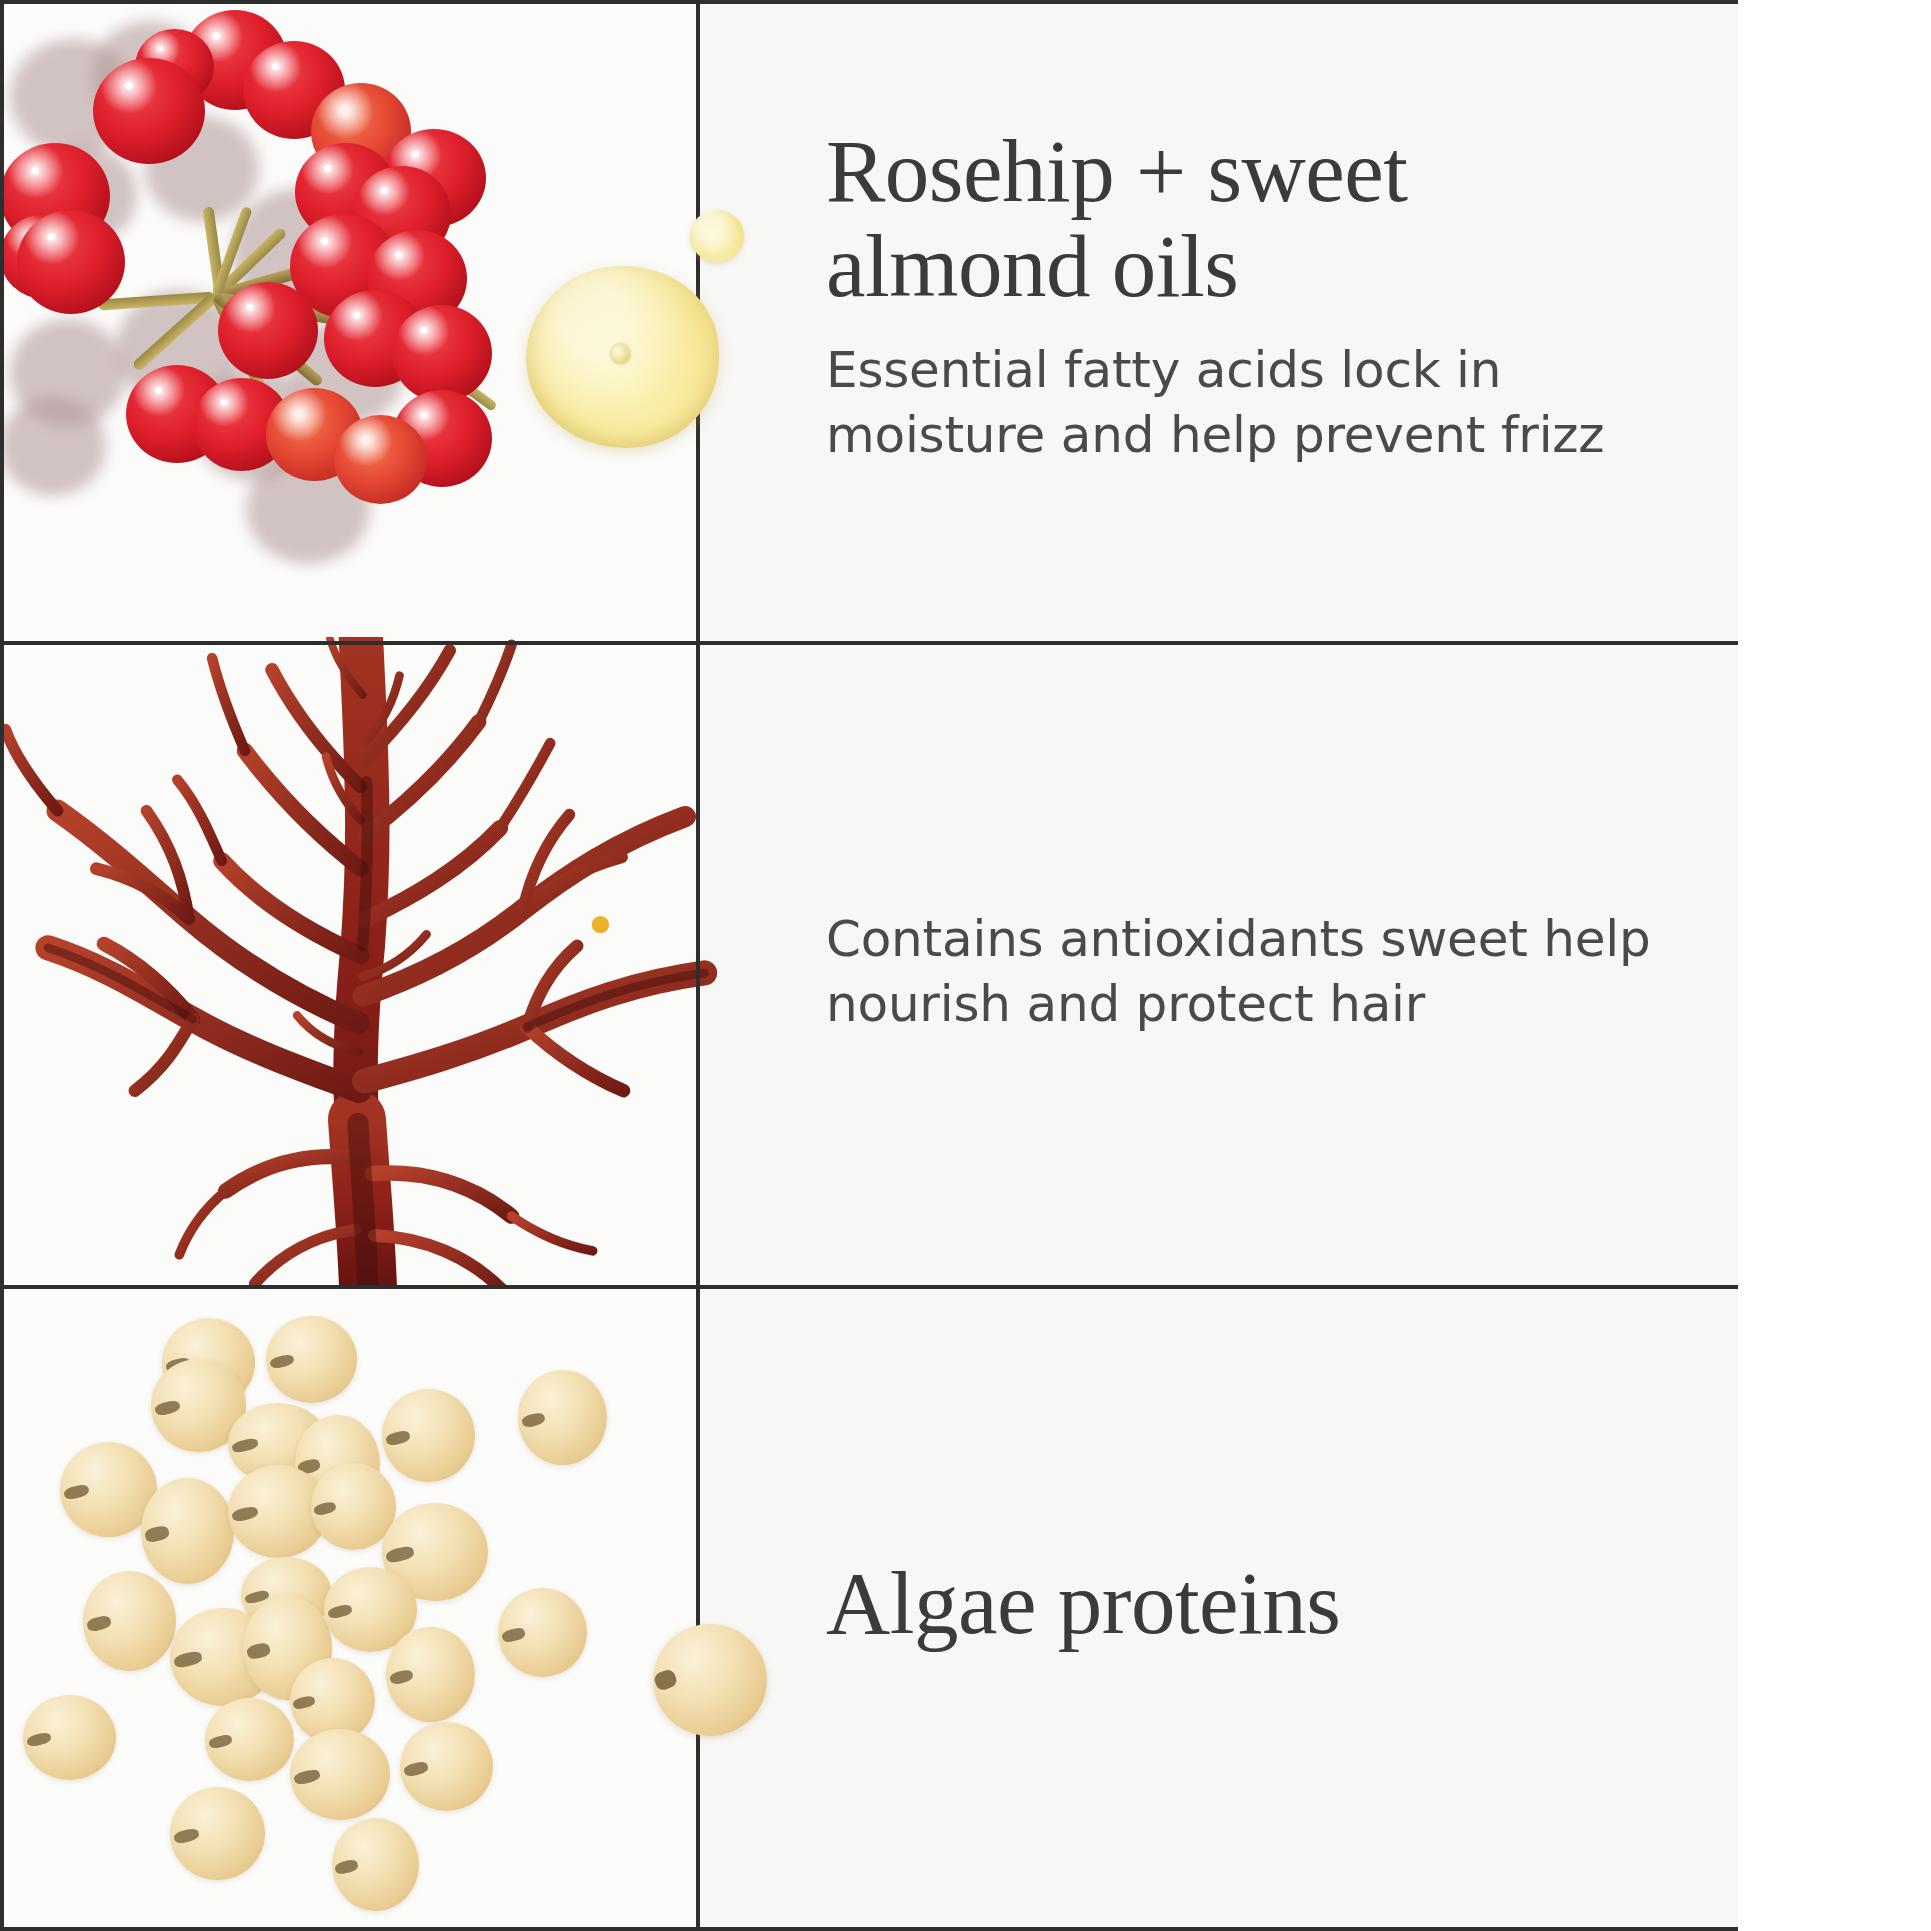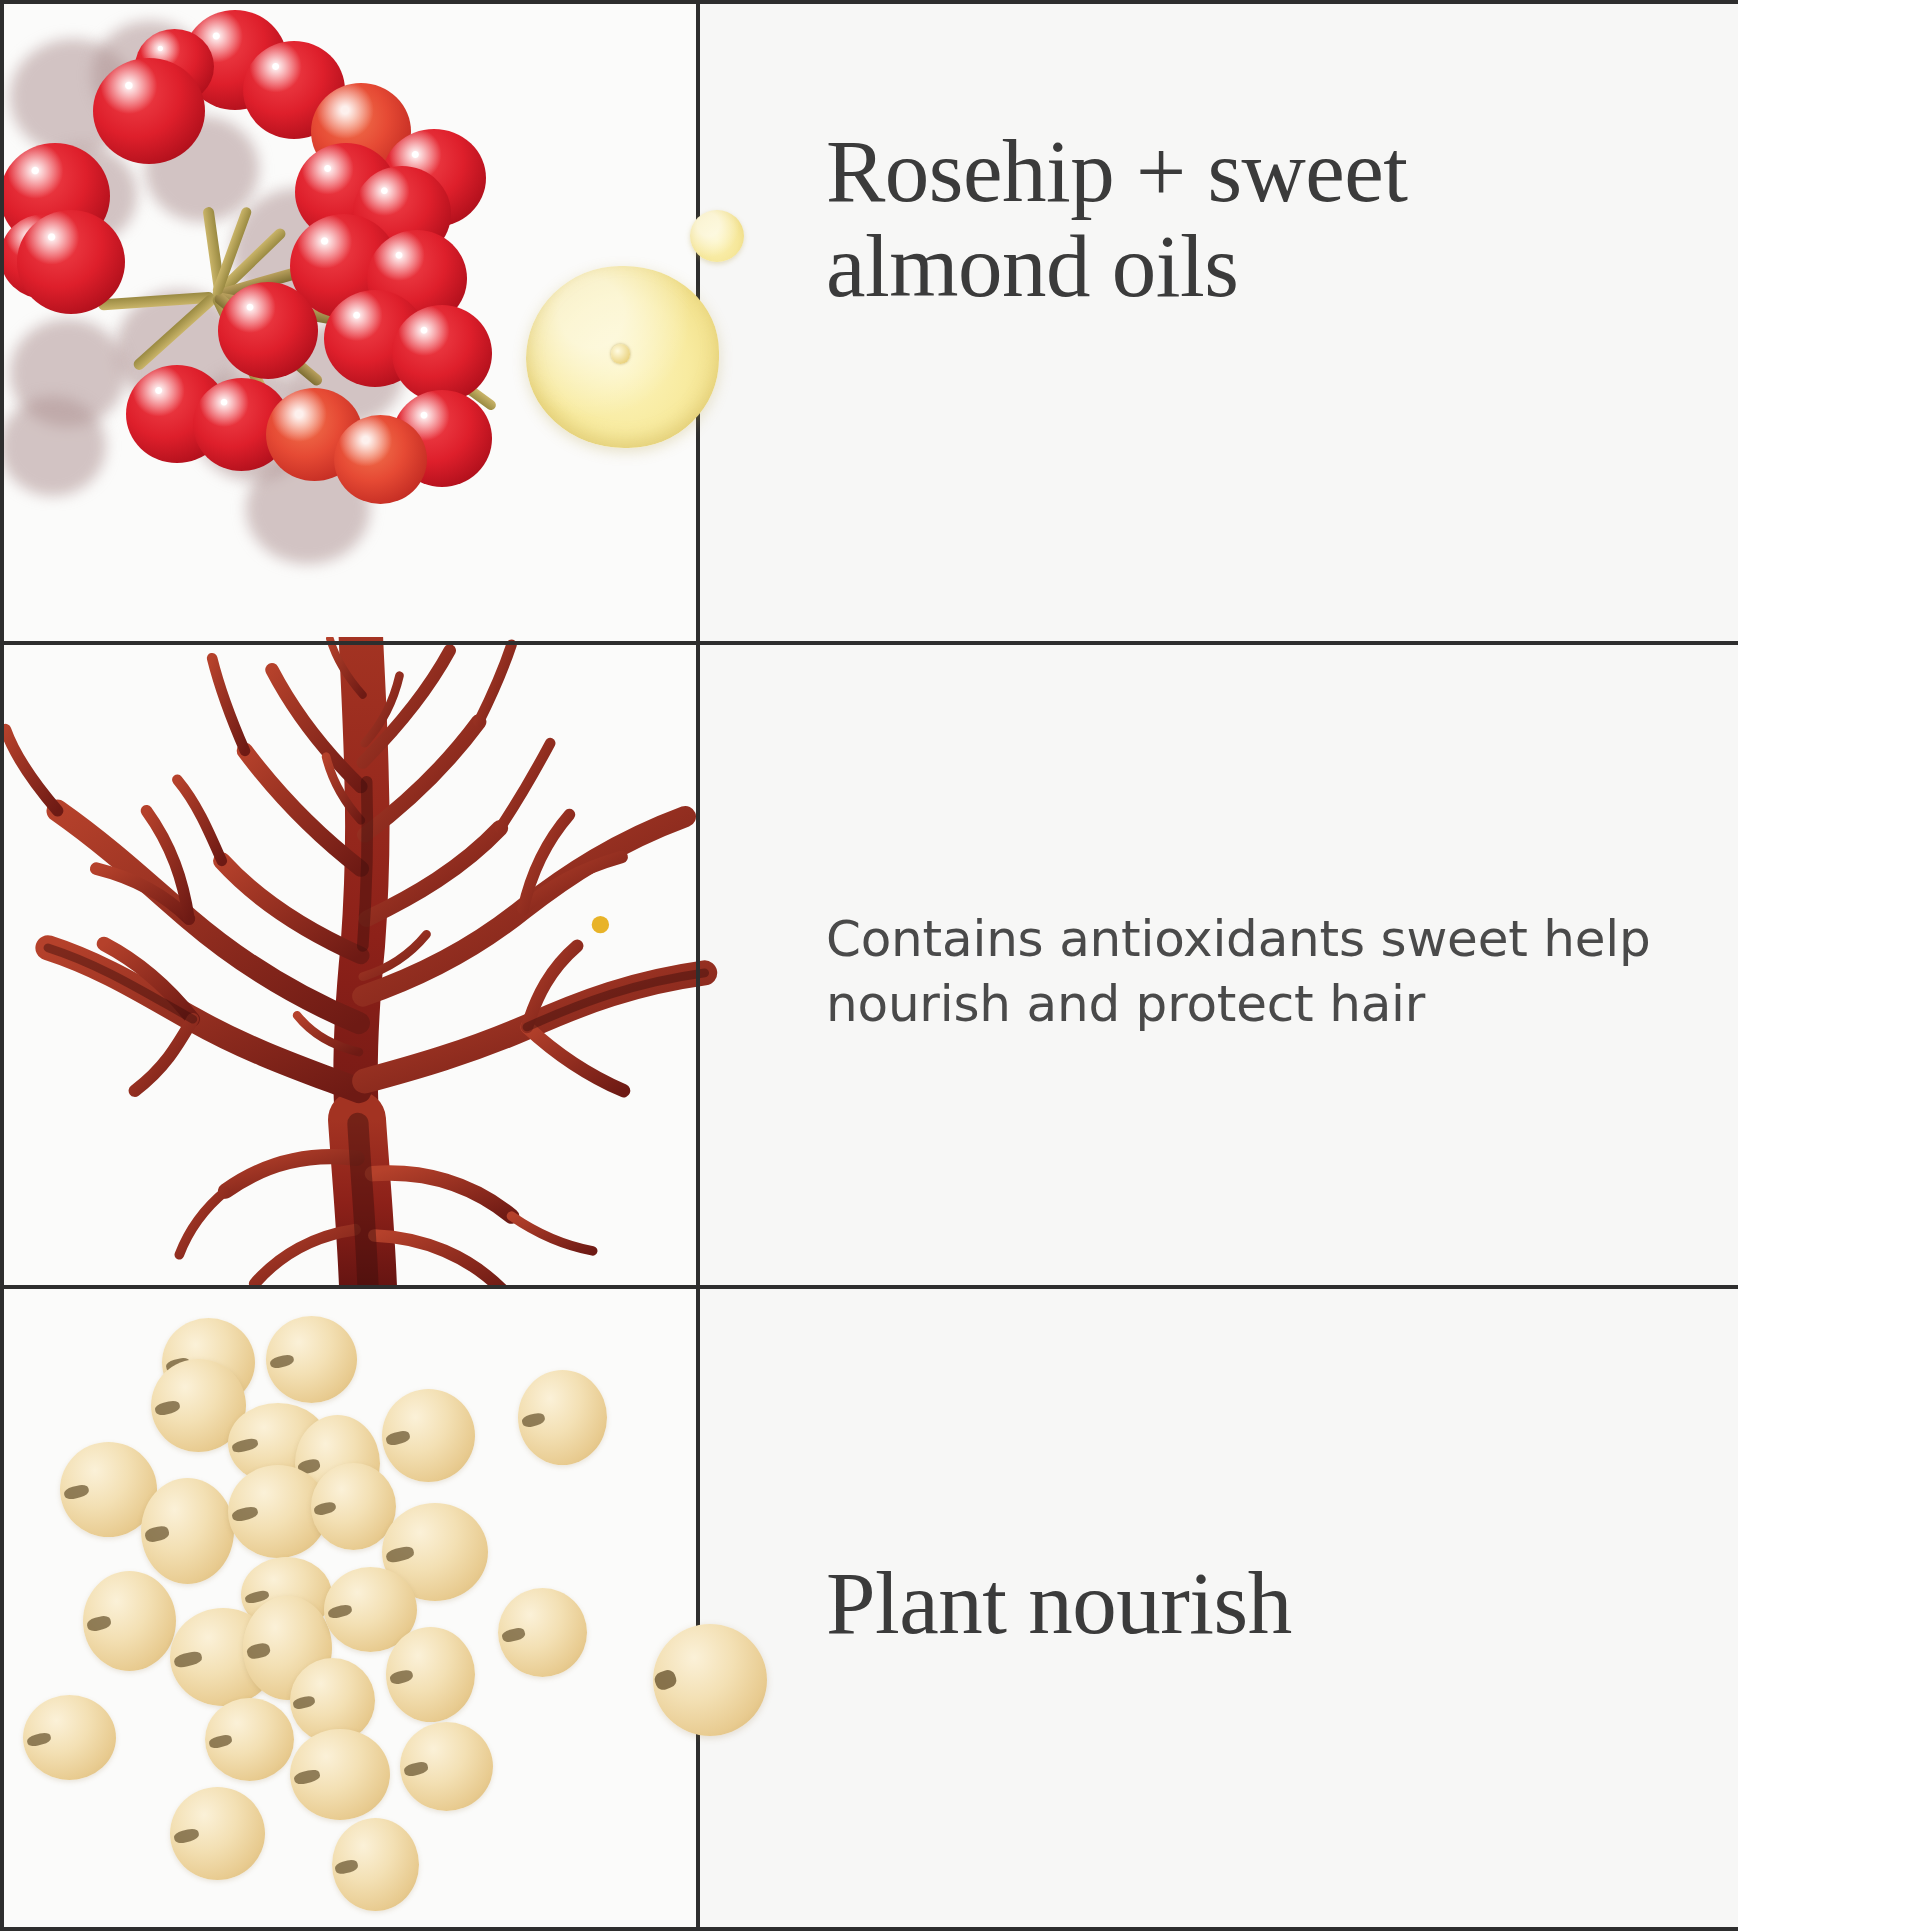--- a/index.html
+++ b/index.html
@@ -260,20 +260,21 @@
         <div class="berry" style="left:392px; top:390px; width:100px; height:97px;"></div>
         <div class="berry pale" style="left:334px; top:415px; width:93px; height:89px;"></div>
       </div>
 
       <div class="oil-big"></div>
       <div class="oil-small"></div>
     </div>
 
     <div class="textcol">
       <h2 class="title">Rosehip + sweet almond oils</h2>
+      <p class="desc">Essential fatty acids lock in moisture and help prevent frizz</p>
     </div>
   </div>
 
   <div class="row r2">
 
     <div class="media">
       <div class="algae">
         <svg viewBox="0 0 760 690" preserveAspectRatio="none">
           <defs>
             <linearGradient id="algGrad" x1="0" y1="0" x2="0" y2="1">
@@ -426,21 +427,21 @@
         <div class="bean" style="left:170px; top:498px; width:95px;  height:93px;">
             <i class="hilum"></i>
           </div>
         <div class="bean" style="left:332px; top:529px; width:87px;  height:93px;">
             <i class="hilum"></i>
           </div>
       </div>
     </div>
 
     <div class="textcol">
-      <h2 class="title">Plant nourish</h2>
+      <h2 class="title">Algae proteins</h2>
     </div>
   </div>
 
   <div class="bean-cross">
     <i class="hilum"></i>
   </div>
 
   <div class="divider-v"></div>
   <div class="divider-h one"></div>
   <div class="divider-h two"></div>

